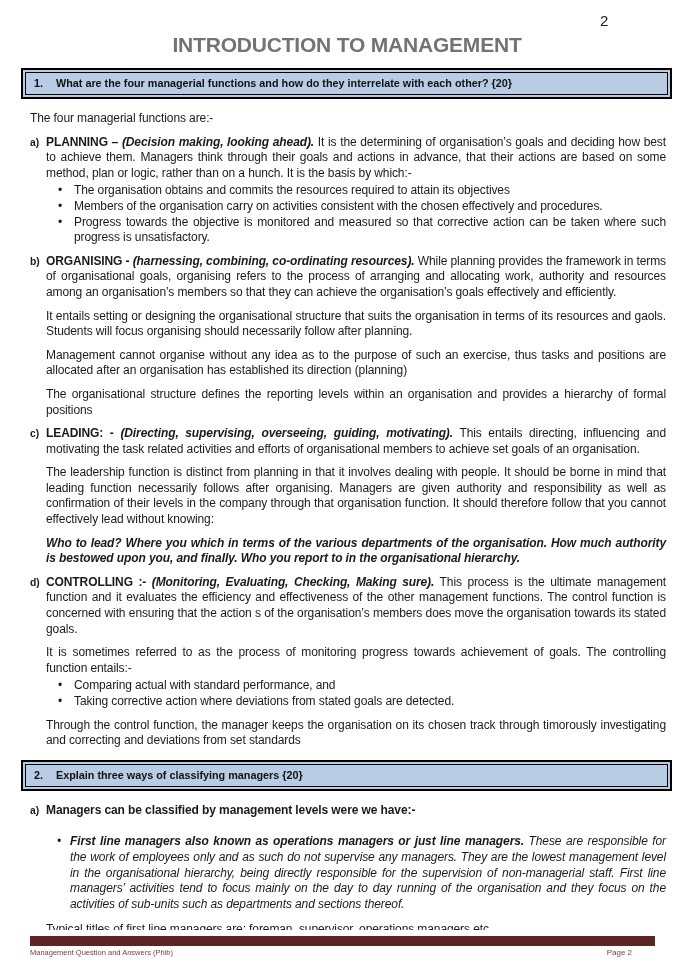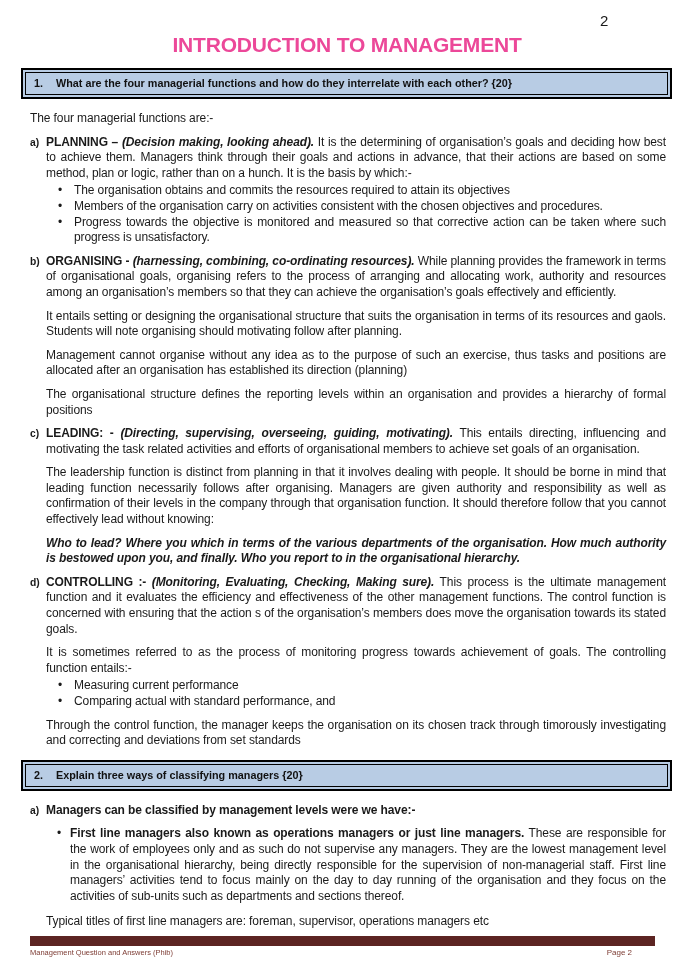--- a/index.html
+++ b/index.html
@@ -4,41 +4,41 @@
 <style>
   * { margin:0; padding:0; box-sizing:border-box; }
   html, body { background:#ffffff; }
   .page {
     position:relative; width:694px; height:962px; background:#ffffff;
     font-family:"Liberation Sans", sans-serif; color:#1a1a1a; overflow:hidden;
   }
   .page-number { position:absolute; top:12px; left:600px; font-size:15px; color:#1a1a1a; }
   .doc-title {
     margin:32px 0 0 0; text-align:center; font-size:21px; font-weight:bold;
-    color:#ec4899; letter-spacing:-0.2px; line-height:25px;
+    color:#737373; letter-spacing:-0.2px; line-height:25px;
   }
   .qbox { margin:11px 22px 0 21px; border:2px solid #000; background:#b8cce4; padding:2px; }
   .qbox-inner {
     border:1px solid #000; background:#b8cce4; display:flex;
     padding:3px 6px 4px 8px; font-weight:bold; font-size:10.8px; color:#111; line-height:14px;
   }
   .qnum { width:22px; flex-shrink:0; }
   .content { margin:0 28px 0 30px; }
   .para, .blt li {
     font-size:12px; line-height:15.6px; letter-spacing:-0.1px; text-align:justify;
   }
   .intro { margin-top:12px; text-align:left; }
   .item { display:flex; margin-top:8px; }
   .marker { width:16px; flex-shrink:0; font-weight:bold; font-size:10.3px; line-height:15.6px; }
   .item-body { flex:1; min-width:0; }
   .item-body .para + .para, .item-body ul + .para { margin-top:8px; }
   ul.blt { list-style:none; padding-left:28px; margin-top:2px; }
   ul.blt li { position:relative; }
   ul.blt li::before { content:"\2022"; position:absolute; left:-16px; }
-  ul.blt2 { padding-left:24px; margin-top:8px; }
+  ul.blt2 { padding-left:24px; margin-top:16px;font-style:italic; }
   ul.blt2 li::before { left:-13px; }
   .b { font-weight:bold; }
   .bi { font-weight:bold; font-style:italic; }
   .footer { position:absolute; left:0; top:930px; width:640px; height:32px; background:#ffffff; }
   .footer-bar { position:absolute; left:30px; top:6px; width:625px; height:10px; background:#5c2422; }
   .footer-left { position:absolute; left:30px; top:18px; font-size:7.5px; color:#7d3c34; letter-spacing:0; }
   .footer-right { position:absolute; right:8px; top:18px; font-size:8px; color:#7d3c34; }
 </style>
 </head>
 <body>
@@ -59,53 +59,53 @@
   <div class="content">
 
     <p class="para intro">The four managerial functions are:-</p>
 
     <div class="item">
       <span class="marker">a)</span>
       <div class="item-body">
         <p class="para"><span class="b">PLANNING – </span><span class="bi">(Decision making, looking ahead).</span><span> It is the determining of organisation’s goals and deciding how best to achieve them. Managers think through their goals and actions in advance, that their actions are based on some method, plan or logic, rather than on a hunch. It is the basis by which:-</span></p>
         <ul class="blt">
           <li>The organisation obtains and commits the resources required to attain its objectives</li>
-          <li>Members of the organisation carry on activities consistent with the chosen objectives and procedures.</li>
+          <li>Members of the organisation carry on activities consistent with the chosen effectively and procedures.</li>
           <li>Progress towards the objective is monitored and measured so that corrective action can be taken where such progress is unsatisfactory.</li>
         </ul>
       </div>
     </div>
 
     <div class="item">
       <span class="marker">b)</span>
       <div class="item-body">
         <p class="para"><span class="b">ORGANISING - </span><span class="bi">(harnessing, combining, co-ordinating resources).</span><span> While planning provides the framework in terms of organisational goals, organising refers to the process of arranging and allocating work, authority and resources among an organisation’s members so that they can achieve the organisation’s goals effectively and efficiently.</span></p>
-        <p class="para">It entails setting or designing the organisational structure that suits the organisation in terms of its resources and gaols. Students will note organising should motivating follow after planning.</p>
+        <p class="para">It entails setting or designing the organisational structure that suits the organisation in terms of its resources and gaols. Students will focus organising should necessarily follow after planning.</p>
         <p class="para">Management cannot organise without any idea as to the purpose of such an exercise, thus tasks and positions are allocated after an organisation has established its direction (planning)</p>
         <p class="para">The organisational structure defines the reporting levels within an organisation and provides a hierarchy of formal positions</p>
       </div>
     </div>
 
     <div class="item">
       <span class="marker">c)</span>
       <div class="item-body">
         <p class="para"><span class="b">LEADING: - </span><span class="bi">(Directing, supervising, overseeing, guiding, motivating).</span><span> This entails directing, influencing and motivating the task related activities and efforts of organisational members to achieve set goals of an organisation.</span></p>
         <p class="para">The leadership function is distinct from planning in that it involves dealing with people. It should be borne in mind that leading function necessarily follows after organising. Managers are given authority and responsibility as well as confirmation of their levels in the company through that organisation function. It should therefore follow that you cannot effectively lead without knowing:</p>
         <p class="para bi">Who to lead? Where you which in terms of the various departments of the organisation. How much authority is bestowed upon you, and finally. Who you report to in the organisational hierarchy.</p>
       </div>
     </div>
 
     <div class="item">
       <span class="marker">d)</span>
       <div class="item-body">
         <p class="para"><span class="b">CONTROLLING :- </span><span class="bi">(Monitoring, Evaluating, Checking, Making sure).</span><span>  This process is the ultimate management function and it evaluates the efficiency and effectiveness of the other management functions. The control function is concerned with ensuring that the action s of the organisation’s members does move the organisation towards its stated goals.</span></p>
         <p class="para">It is sometimes referred to as the process of monitoring progress towards achievement of goals. The controlling function entails:-</p>
         <ul class="blt">
-          <li>Measuring current performance</li>
           <li>Comparing actual with standard performance, and</li>
+          <li>Taking corrective action where deviations from stated goals are detected.</li>
         </ul>
         <p class="para">Through the control function, the manager keeps the organisation on its chosen track through timorously investigating and correcting and deviations from set standards</p>
       </div>
     </div>
 
   </div>
 
   <div class="qbox">
     <div class="qbox-inner">
       <span class="qnum">2.</span>

